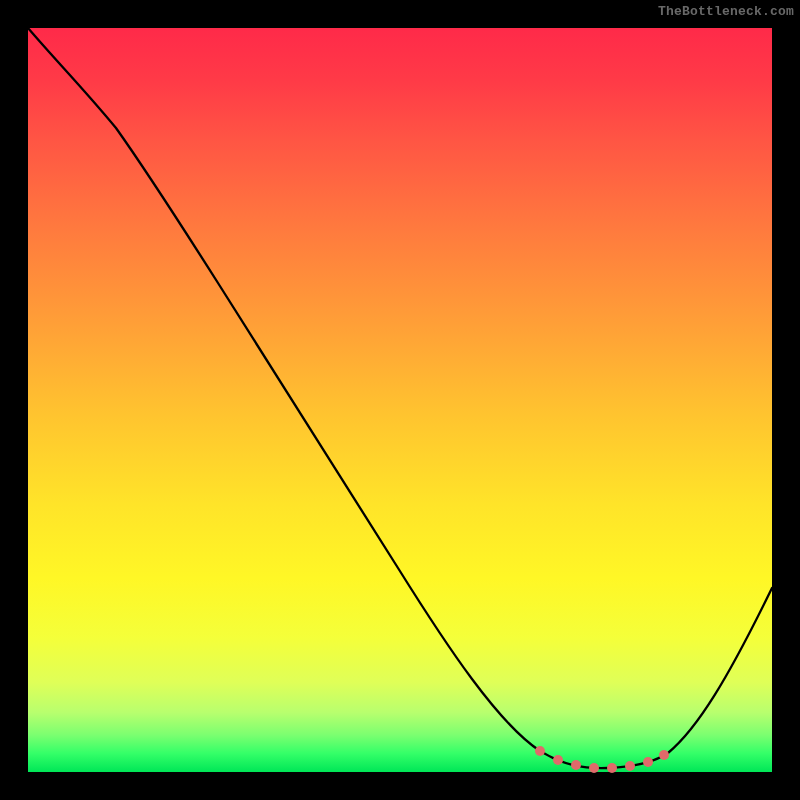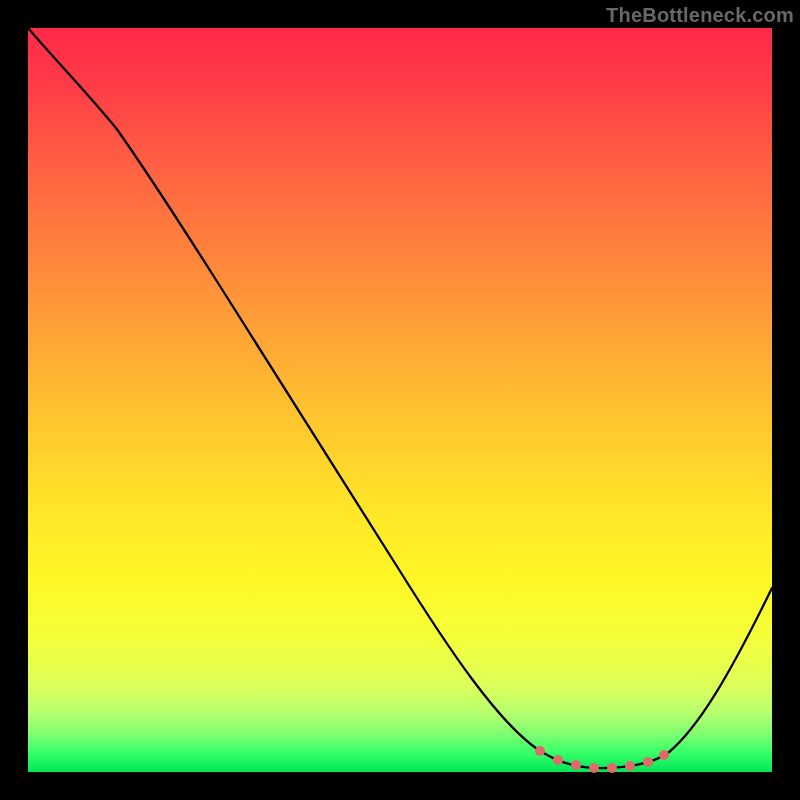--- a/index.html
+++ b/index.html
@@ -15,24 +15,25 @@
     position: relative;
     width: 800px;
     height: 800px;
     background: #000;
   }
   .watermark {
     position: absolute;
     top: 4px;
     right: 6px;
     color: #686868;
-    font-size: 20px;
+    font-size: 13px;
     font-weight: 600;
     letter-spacing: 0.2px;
     z-index: 20;
+    font-family: Liberation Mono, monospace;
   }
   .plot-area {
     position: absolute;
     left: 28px;
     top: 28px;
     width: 744px;
     height: 744px;
     
     background: linear-gradient(
       to bottom,

